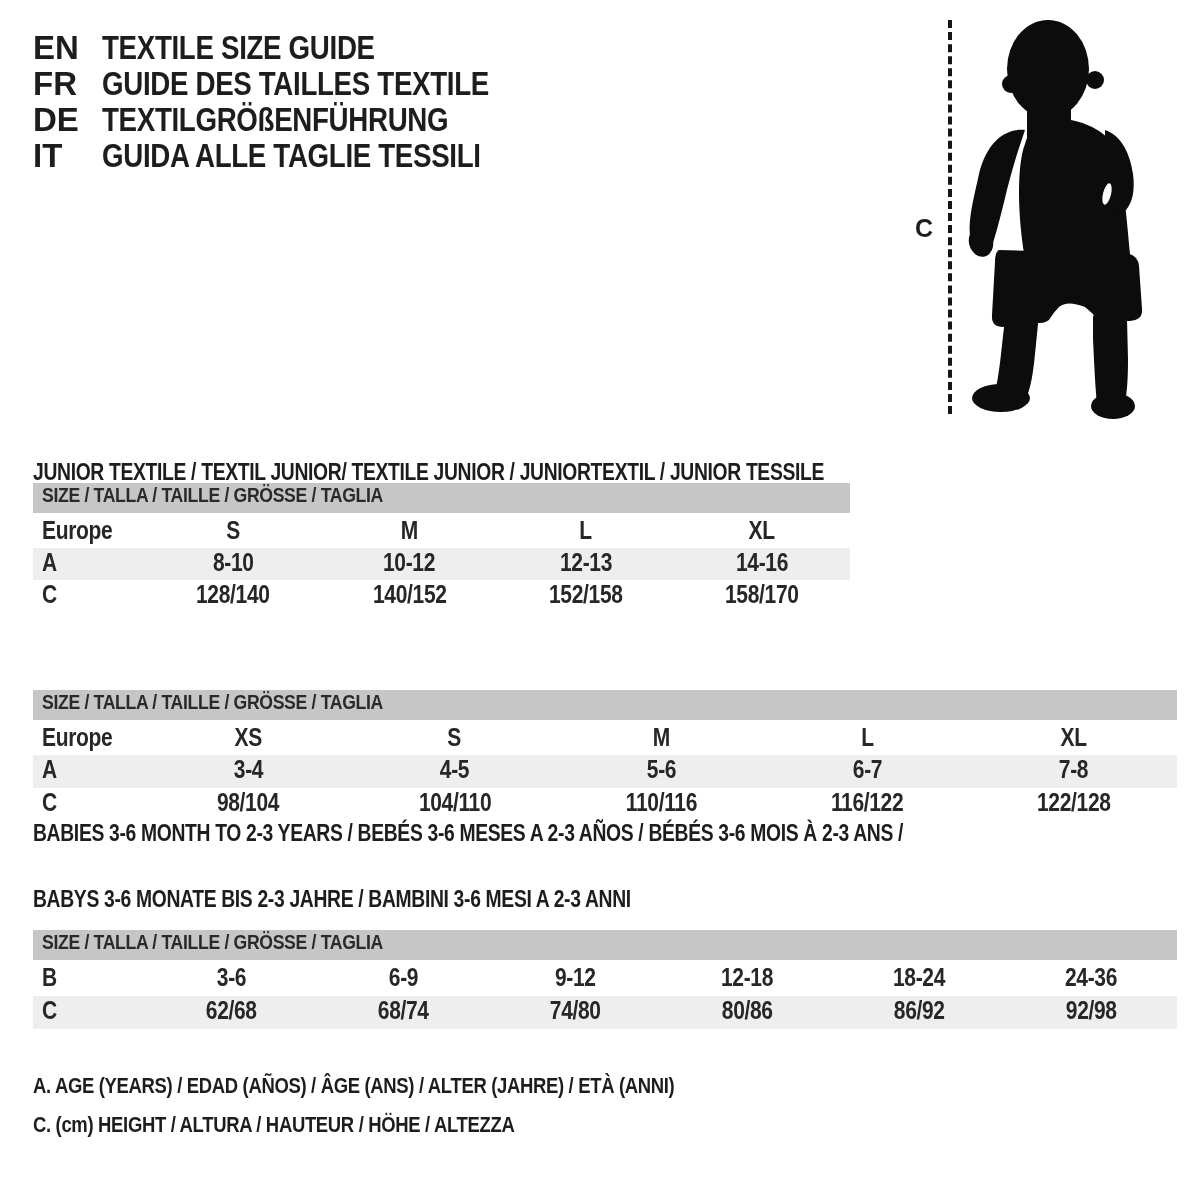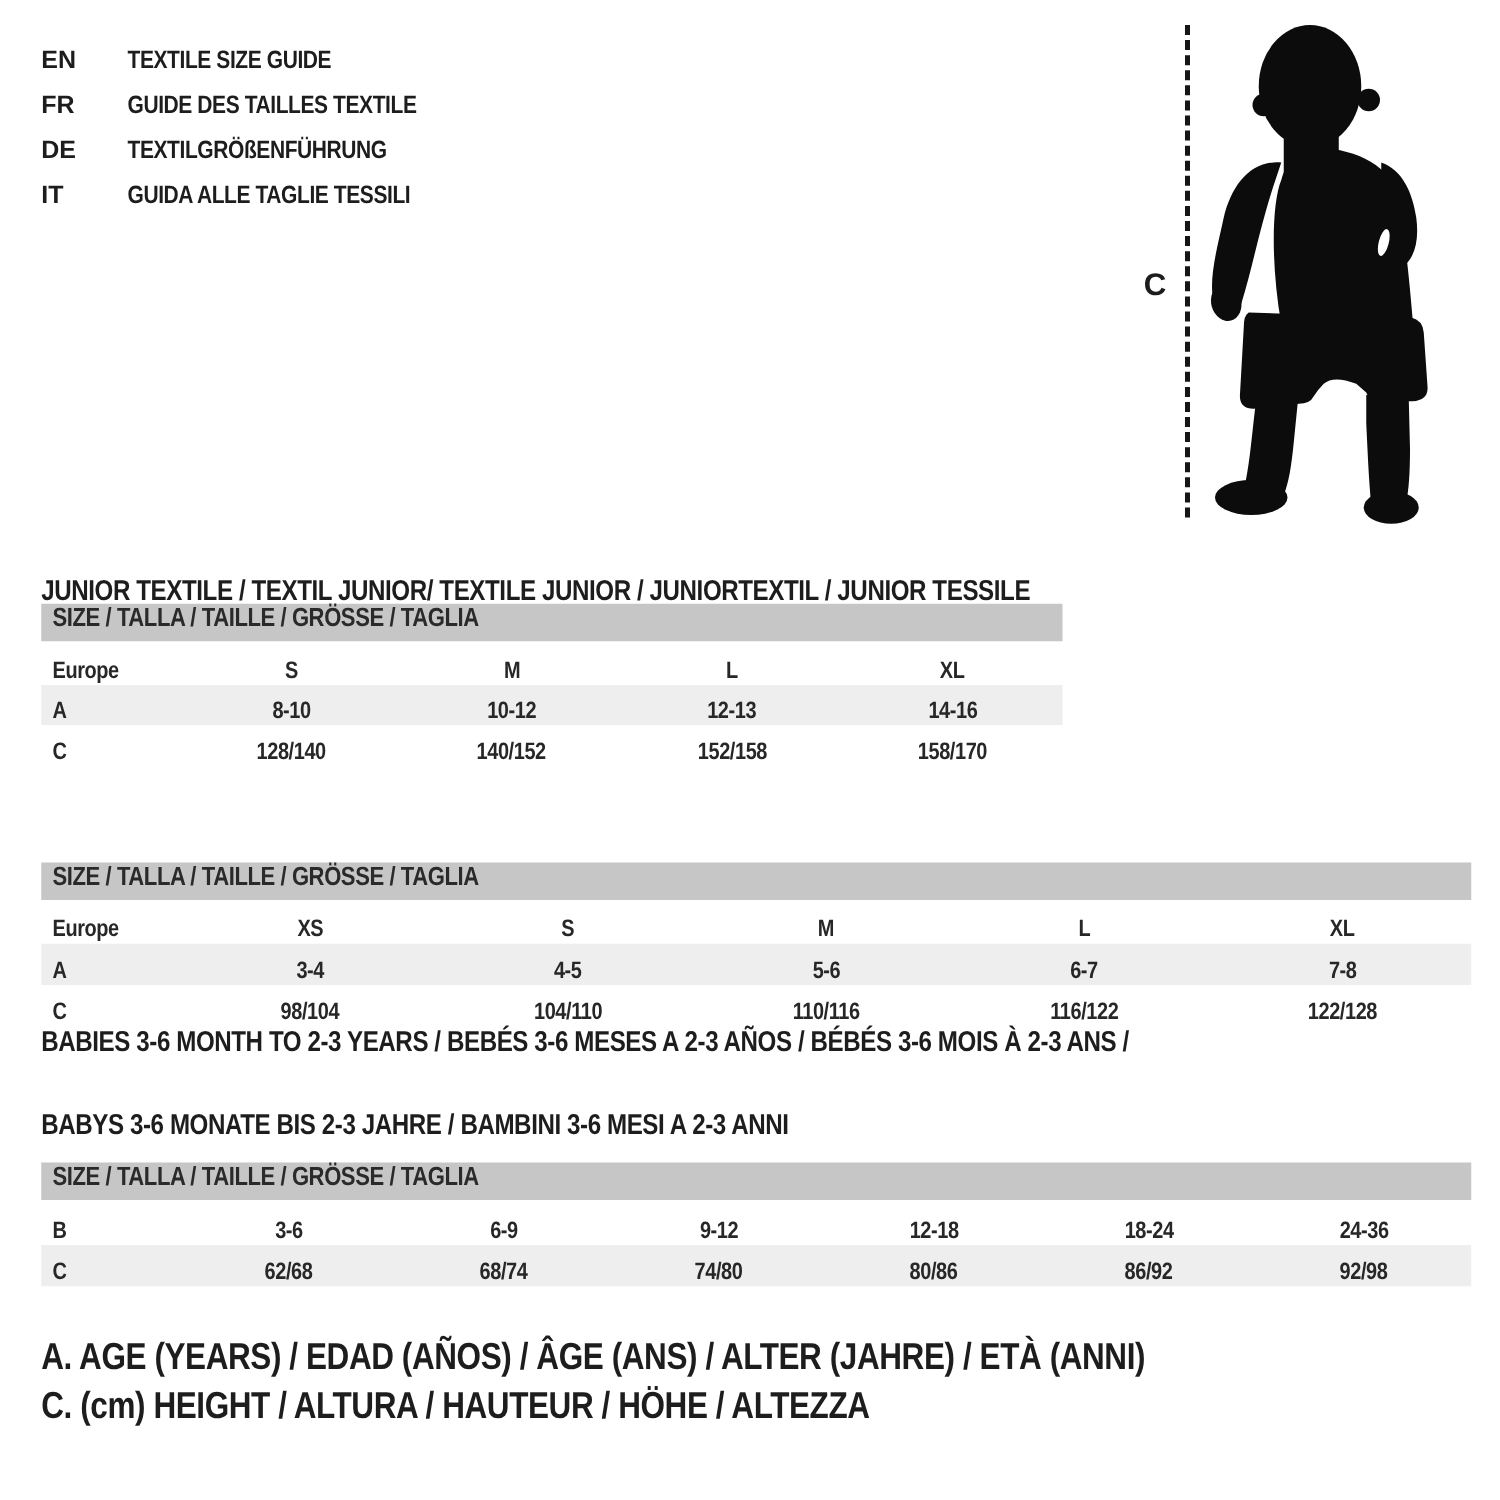--- a/index.html
+++ b/index.html
@@ -12,41 +12,41 @@
   .page{
     position:relative;width:1200px;height:1200px;background:var(--bg);
     font-family:"Liberation Sans", sans-serif;color:var(--ink);overflow:hidden;
   }
   .cond{display:inline-block;transform:scaleX(0.84);transform-origin:0 50%;
         white-space:nowrap;letter-spacing:-0.4px;}
   .condc{display:inline-block;transform:scaleX(0.84);transform-origin:50% 50%;
         white-space:nowrap;letter-spacing:-0.4px;}
   
   .langs{position:absolute;left:33px;top:30px;}
-  .lang-row{display:flex;height:36px;align-items:center;font-size:20px;font-weight:700;}
+  .lang-row{display:flex;height:36px;align-items:center;font-size:33px;font-weight:700;}
   .lang-code{width:69px;}
   
   .measure-line{position:absolute;left:948px;top:20px;height:394px;width:0;
         border-left:4px dashed #161616;}
   .measure-label{position:absolute;left:915px;top:214px;font-size:25px;font-weight:700;}
   .figure{position:absolute;left:955px;top:14px;}
   
   .sec-title{position:absolute;left:33px;font-size:23px;font-weight:700;}
   .subA{display:inline-block;font-size:14px;transform:translateY(4px);}
   
   .tbl{position:absolute;left:33px;}
   .tbl-bar{background:var(--bar);height:30px;display:flex;
         padding-left:9px;font-size:21px;font-weight:700;color:#2a2a2a;margin-bottom:3px;}
-  .row{display:flex;align-items:flex-end;font-size:19px;font-weight:700;color:#272727;}
+  .row{display:flex;align-items:flex-start;font-size:25px;font-weight:700;color:#272727;}
   .row .lbl{width:112px;padding-left:9px;box-sizing:border-box;text-align:left;}
   .row .cell{flex:1;text-align:center;}
   .shaded{background:var(--shade);}
   
   .legend{position:absolute;left:33px;top:1066px;}
-  .legend-line{height:39px;display:flex;align-items:center;font-size:30px;font-weight:700;text-align:center;}
+  .legend-line{height:39px;display:flex;align-items:center;font-size:22px;font-weight:700;text-align:center;}
 </style>
 </head>
 <body>
 
 <div class="page">
 
   <div class="langs">
     <div class="lang-row">
       <span class="lang-code">EN</span>
       <span class="cond">TEXTILE SIZE GUIDE</span>

